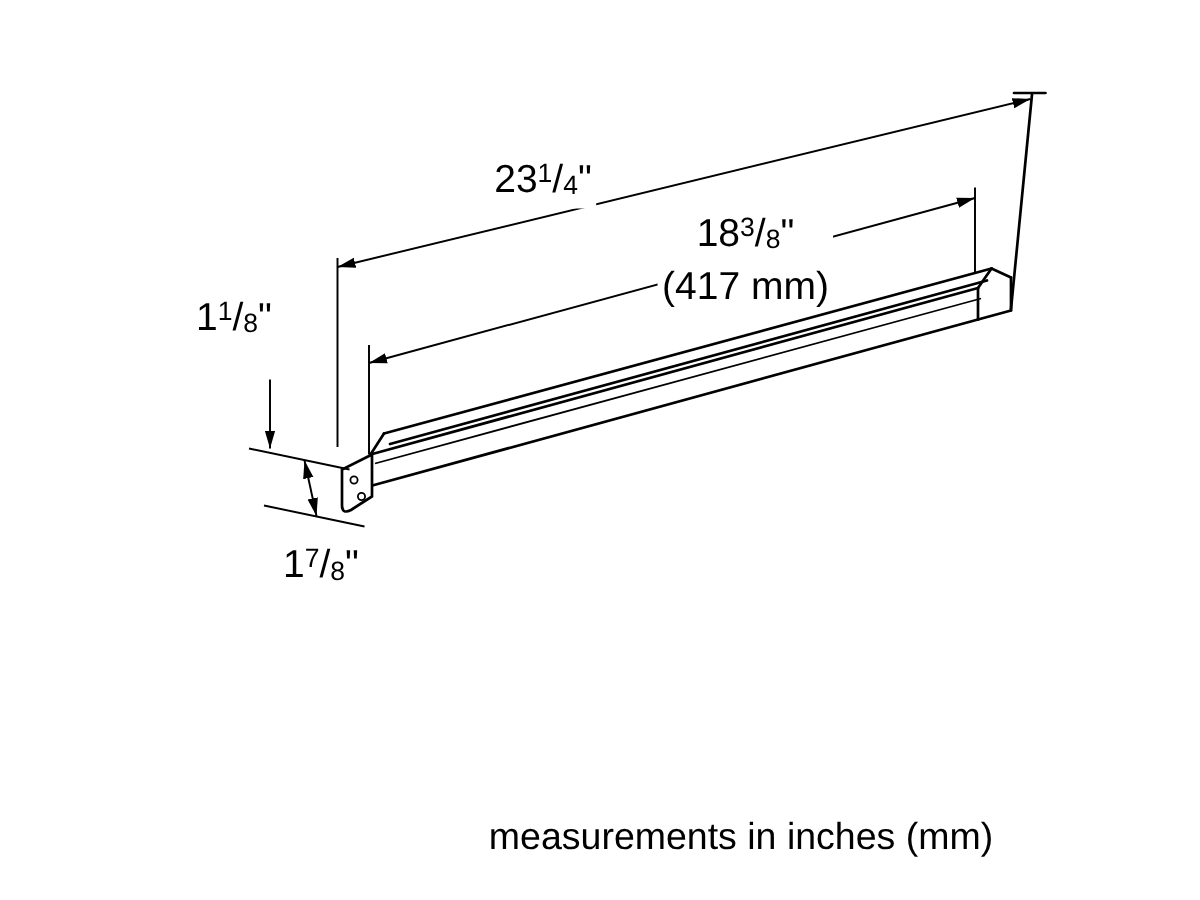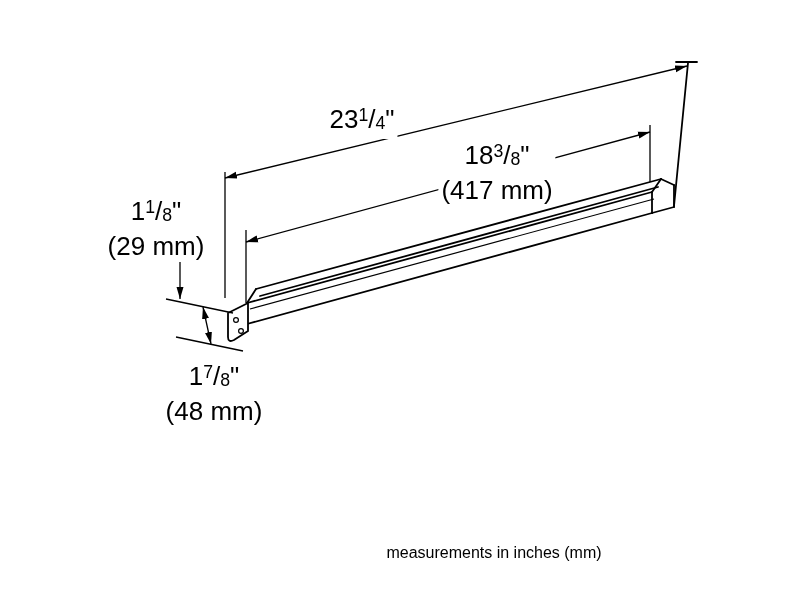--- a/index.html
+++ b/index.html
@@ -27,21 +27,21 @@
     white-space: nowrap;
     background: #fff;
     padding: 0 3px;
   }
   .dim-label sup { font-size: 0.68em; vertical-align: 0.38em; }
   .dim-label sub { font-size: 0.68em; vertical-align: -0.10em; }
   .fsep { letter-spacing: 0; }
   #caption {
     position: absolute;
     transform: translateX(-50%);
-    font-size: 16px;
+    font-size: 25px;
     white-space: nowrap;
   }
 </style>
 </head>
 <body>
 
 <div id="canvas">
 
   <svg id="drawing-svg" width="800" height="600" viewBox="0 0 800 600">
     <defs>
@@ -99,23 +99,21 @@
     <div><span>23</span><sup>1</sup><span class="fsep">/</span><sub>4</sub><span>"</span></div>
   </div>
 
   <div class="dim-label" style="left:497px; top:136px;">
     <div><span>18</span><sup>3</sup><span class="fsep">/</span><sub>8</sub><span>"</span></div>
     <div>(417 mm)</div>
   </div>
 
   <div class="dim-label" style="left:156px; top:192px;">
     <div><span>1</span><sup>1</sup><span class="fsep">/</span><sub>8</sub><span>"</span></div>
-    <div>(29 mm)</div>
   </div>
 
   <div class="dim-label" style="left:214px; top:357px;">
     <div><span>1</span><sup>7</sup><span class="fsep">/</span><sub>8</sub><span>"</span></div>
-    <div>(48 mm)</div>
   </div>
 
   <div id="caption" style="left:494px; top:544px;">measurements in inches (mm)</div>
 
 </div>
 
 </body></html>

